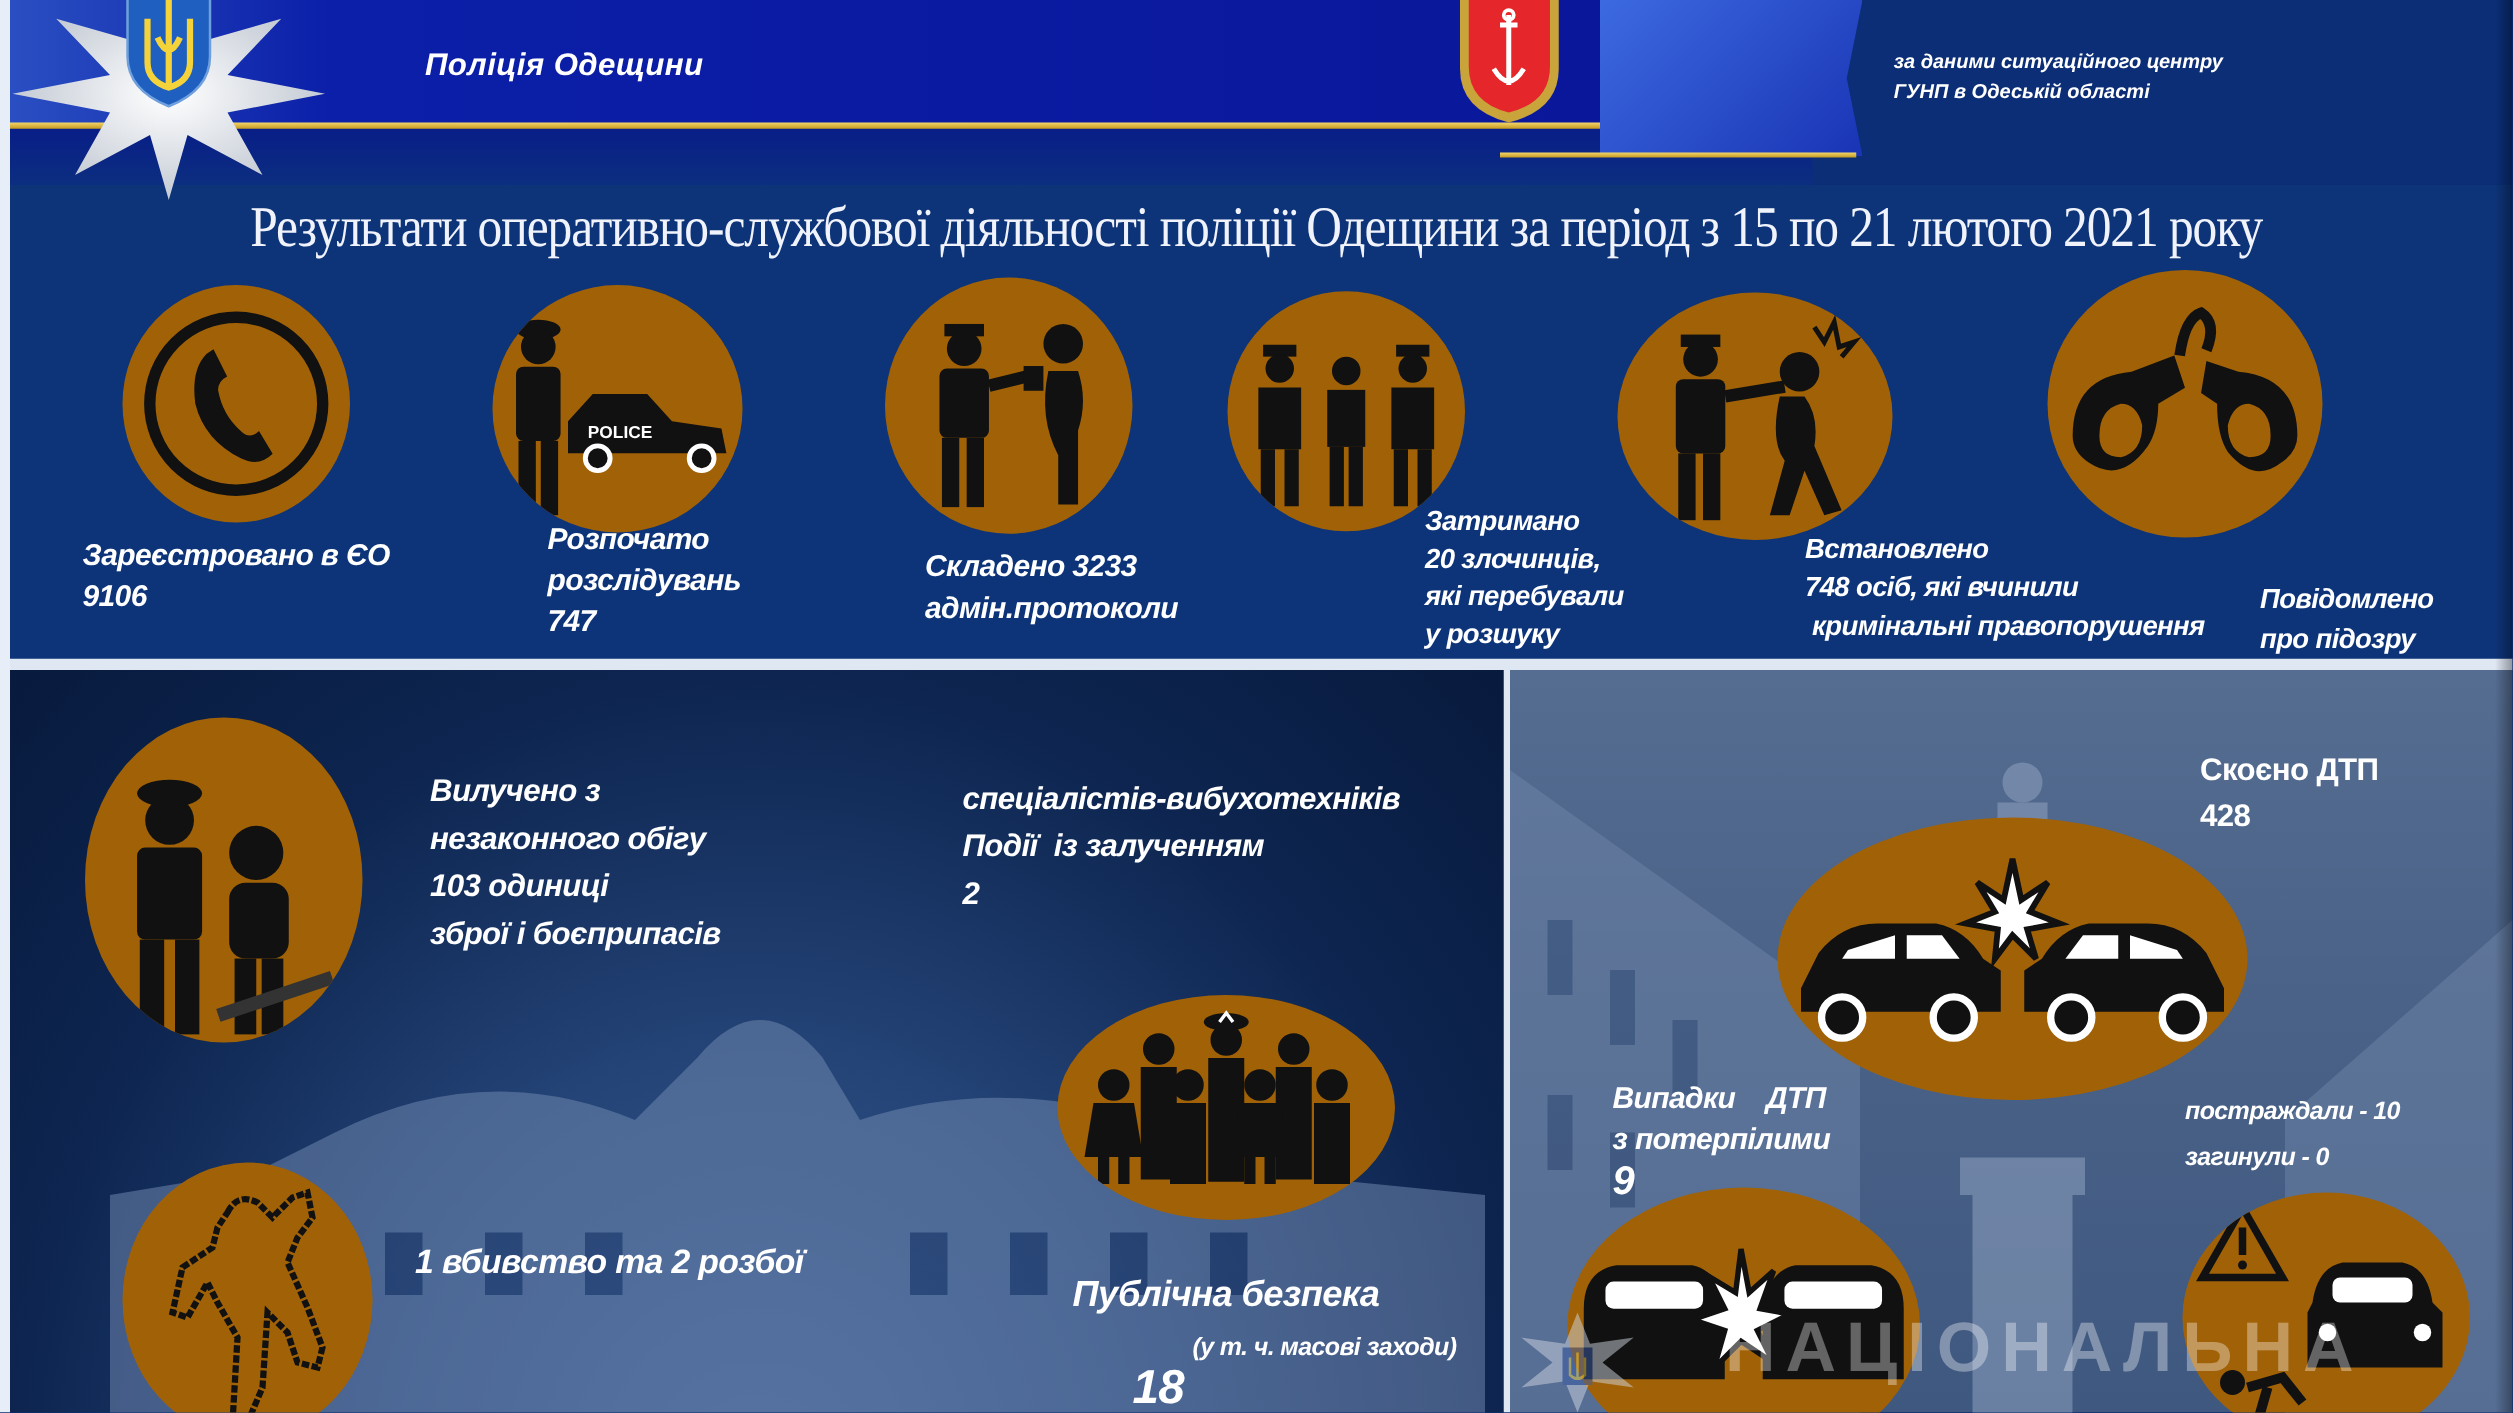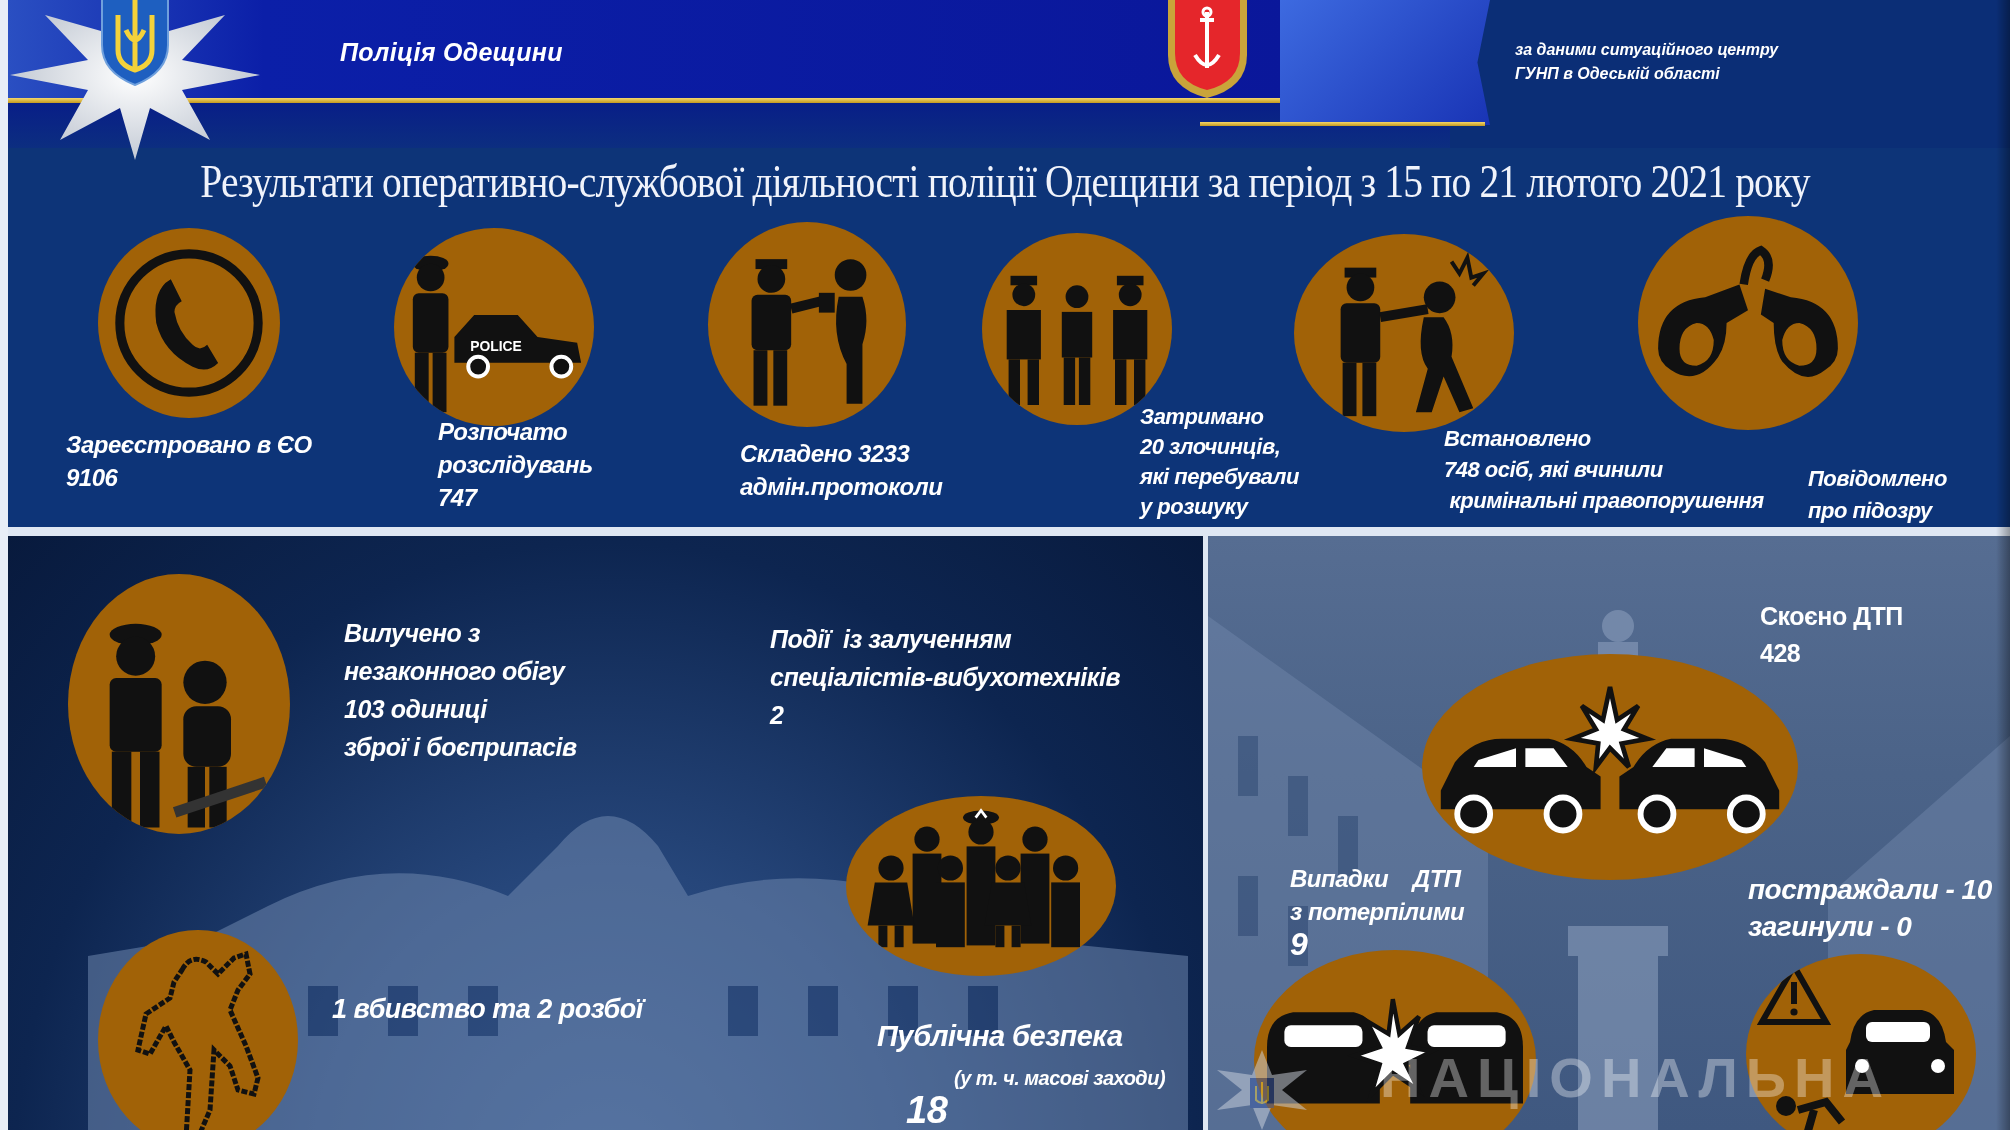--- a/index.html
+++ b/index.html
@@ -229,22 +229,22 @@
   </svg>
 </div>
 <div class="stat" style="left:344px; top:614px; font-size:25px; line-height:38px;">
   <div>Вилучено з</div>
   <div>незаконного обігу</div>
   <div>103 одиниці</div>
   <div>зброї і боєприпасів</div>
 </div>
 
 <div class="stat" style="left:770px; top:620px; font-size:25px; line-height:38px;">
+  <div>спеціалістів-вибухотехніків</div>
   <div style="white-space:pre;">Події  із залученням</div>
-  <div>спеціалістів-вибухотехніків</div>
   <div>2</div>
 </div>
 
 <div class="circle" style="left:846px; top:796px; width:270px; height:180px;">
   <svg viewBox="0 0 150 100">
     <g fill="#111">
       <ellipse cx="75" cy="12" rx="10" ry="4"></ellipse>
         <circle cx="75" cy="20" r="7"></circle>
         <rect x="67" y="28" width="16" height="55"></rect>
       <circle cx="45" cy="24" r="7"></circle>
@@ -270,21 +270,21 @@
 
 <div class="circle" style="left:98px; top:930px; width:200px; height:220px;">
   <svg viewBox="0 0 100 110">
     <path d="M42,20 Q46,12 54,16 L60,22 L68,14 L74,12 L76,22 L70,30 L66,40 L74,58 L80,74 L78,82 L70,80 L66,68 L58,60 L56,90 L50,104 L44,104 L46,70 L38,56 L34,48 L26,62 L20,60 L24,42 L36,34 L38,26 Z" fill="none" stroke="#111" stroke-width="2.5" stroke-dasharray="3,1"></path>
   </svg>
 </div>
 <div class="stat" style="left:332px; top:988px; font-size:27px; line-height:42px;">
   <div>1 вбивство та 2 розбої</div>
 </div>
 
-<div class="stat" style="left:858px; top:1020px; font-size:29px;margin-left:19px;">Публічна безпека</div>
+<div class="stat" style="left:858px; top:1020px; font-size:29px;">Публічна безпека</div>
 <div class="stat small" style="left:954px; top:1062px;">(у т. ч. масові заходи)</div>
 <div class="stat" style="left:906px; top:1090px; font-size:38px; line-height:40px;">18</div>
 
 <div class="divider-v"></div>
 
 <div class="br">
   <svg class="bld" style="left:0; top:80px; width:280px; height:520px;" viewBox="0 0 280 520">
     <path d="M0,0 L280,200 L280,520 L0,520 Z" fill="#7389ad"></path>
     <g fill="#3b557f">
         <rect x="30" y="120" width="20" height="60"></rect>
@@ -329,21 +329,21 @@
     <polygon points="80,14 83,28 92,22 86,32 96,36 85,38 88,48 80,40 74,48 75,38 64,36 74,32 68,22 77,28" fill="#fff" stroke="#111" stroke-width="2"></polygon>
   </svg>
 </div>
 
 <div class="stat" style="left:1290px; top:862px; font-size:24px; line-height:33px;">
   <div style="white-space:pre;">Випадки    ДТП</div>
   <div>з потерпілими</div>
   <div style="font-size:32px;">9</div>
 </div>
 
-<div class="stat" style="left:1748px; top:871px; font-size:28px; line-height:37px;">
+<div class="stat" style="left:1748px; top:871px; font-size:20px; line-height:37px;">
   <div>постраждали - 10</div>
   <div>загинули - 0</div>
 </div>
 
 <div class="circle" style="left:1254px; top:950px; width:282px; height:220px;">
   <svg viewBox="0 0 130 100">
     <g fill="#111">
       <path d="M6,44 Q6,30 18,28 L46,28 Q56,30 58,44 L58,70 L6,70 Z"></path>
       <path d="M72,44 Q74,30 84,28 L112,28 Q124,30 124,44 L124,70 L72,70 Z"></path>
     </g>

